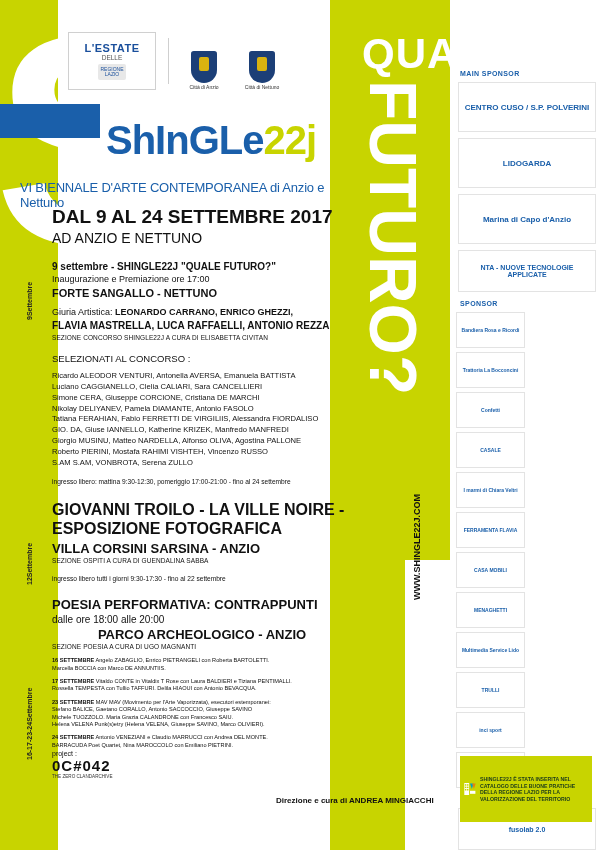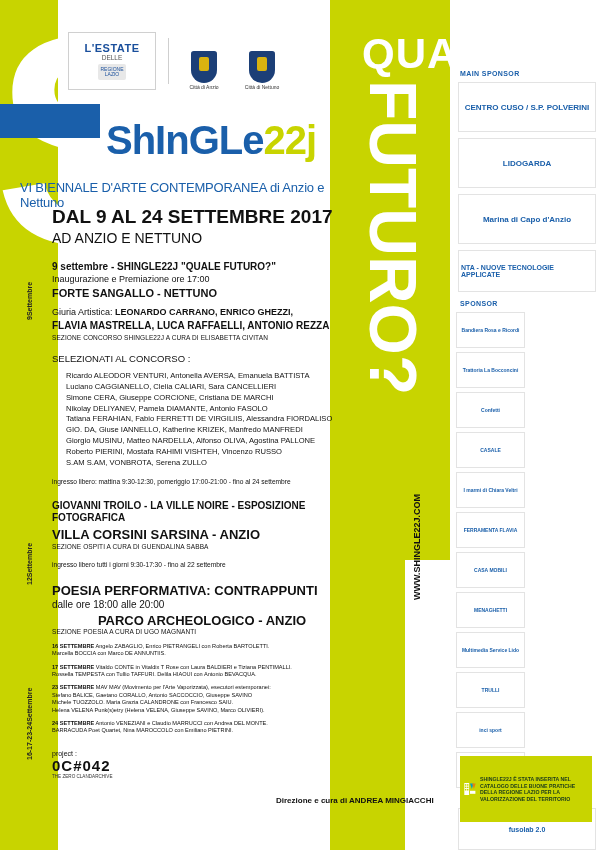--- a/index.html
+++ b/index.html
@@ -70,38 +70,38 @@
   .content{position:absolute;left:52px;top:206px;width:300px;color:#111;}
   .headline{font-size:19px;font-weight:bold;line-height:1.15;margin:0 0 2px 0;}
   .headline2{font-size:14px;font-weight:normal;line-height:1.15;margin:0 0 14px 0;}
 
   .blk{margin-bottom:13px;}
   .l-bold{font-size:10px;font-weight:bold;line-height:1.35;}
   .l-norm{font-size:9px;line-height:1.35;}
   .l-small{font-size:6.5px;line-height:1.3;letter-spacing:0.1px;}
   .l-tiny{font-size:5.6px;line-height:1.32;}
   .sechead{font-size:13px;font-weight:bold;line-height:1.2;}
-  .sechead2{font-size:10px;font-weight:bold;line-height:1.2;}
-  .names{font-size:7.6px;line-height:1.42;margin-left:14px;}
+  .sechead2{font-size:16px;font-weight:bold;line-height:1.2;}
+  .names{font-size:7.6px;line-height:1.42;}
   .gap6{height:6px;}
   .gap10{height:10px;}
 
   
   .rot{
     position:absolute;left:26px;
     font-size:7px;font-weight:bold;color:#222;
     transform:rotate(-90deg);transform-origin:left top;white-space:nowrap;
   }
 
   
   .rail{position:absolute;left:452px;top:0;width:148px;height:850px;background:#ffffff;}
   .railhead{font-size:7px;font-weight:bold;color:#1a5faa;letter-spacing:0.4px;margin:0 0 5px 2px;}
   .sbox{
     background:#fff;border:1px solid #e3e3e3;margin:0 auto 6px auto;
-    display:flex;align-items:center;justify-content:center;text-align:left;
+    display:flex;align-items:center;justify-content:center;text-align:center;
     color:#1a5faa;font-weight:bold;overflow:hidden;padding:2px;
   }
   .grid2{display:flex;flex-wrap:wrap;gap:4px;padding:0 4px;}
   .grid2 .sbox{width:63px;height:30px;font-size:5px;margin:0;}
   .wide{width:132px;height:44px;font-size:8px;}
   .wide.sm{height:36px;font-size:7px;}
   .railsec{margin-top:8px;}
   .green-foot{
     position:absolute;left:460px;top:756px;width:132px;height:66px;
     background:#c8d400;display:flex;align-items:center;gap:4px;padding:4px;

